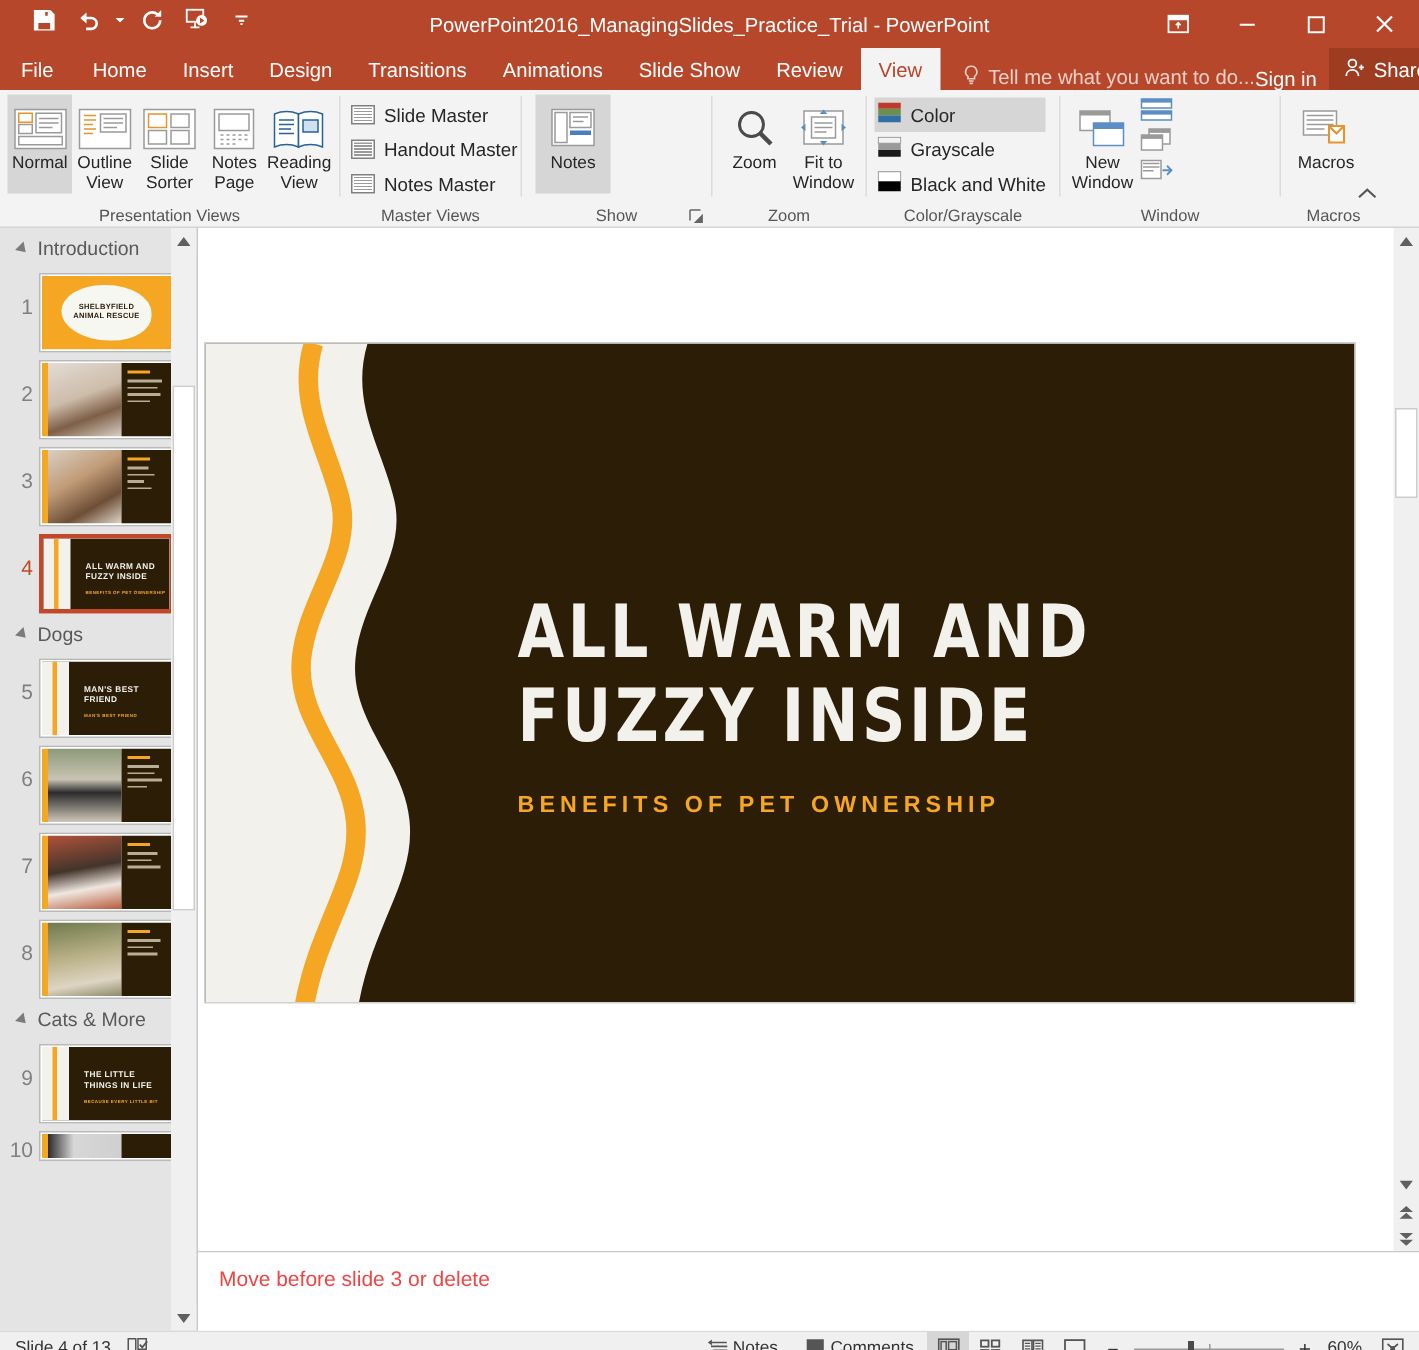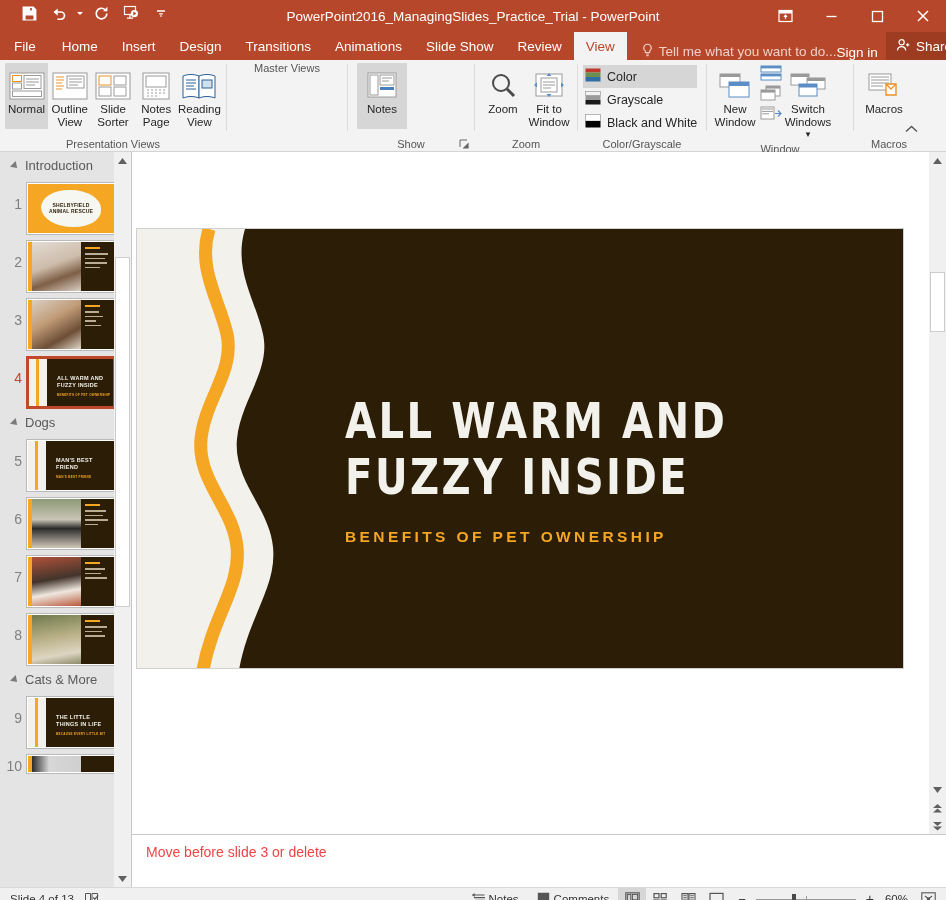--- a/index.html
+++ b/index.html
@@ -362,20 +362,36 @@
               </svg>
           </div>
           <div class="lbl">Reading View</div>
         </div>
       </div>
       <div class="glabel">Presentation Views</div>
     </div>
     <div class="rsep"></div>
 
     <div class="rgroup" style="width:120px">
+      <div class="gbody">
+          <div class="smallcol">
+        <div class="smallrow">
+          <span class="minibox"></span>
+          <span>Slide Master</span>
+        </div>
+        <div class="smallrow">
+          <span class="minibox"></span>
+          <span>Handout Master</span>
+        </div>
+        <div class="smallrow">
+          <span class="minibox"></span>
+          <span>Notes Master</span>
+        </div>
+      </div>
+        </div>
       <div class="glabel">Master Views</div>
     </div>
     <div class="rsep"></div>
 
     <div class="rgroup" style="width:126px">
       <div class="gbody">
         <div class="bigbtn sel" style="margin-left:4px">
           <div class="ic">
             <svg width="34" height="30" viewBox="0 0 34 30">
                 <rect x="3" y="2" width="28" height="24" fill="#fff" stroke="#9a9a9a"></rect>
@@ -500,34 +516,20 @@
           <div class="smallrow" style="height:20px">
             <span>
               <svg width="22" height="17" viewBox="0 0 22 17">
                   <rect x="1" y="2" width="13" height="12" fill="#fff" stroke="#9a9a9a"></rect>
                   <path d="M2 4h11M2 6.4h11M2 8.8h7" stroke="#9a9a9a"></path>
                   <path d="M15 8.5h6M18 5.5l3 3-3 3" fill="none" stroke="#5b8ec4" stroke-width="1.2"></path>
                 </svg>
             </span>
           </div>
         </div>
-        <div class="bigbtn" style="width:52px">
-          <div class="ic">
-            <svg width="38" height="30" viewBox="0 0 38 30">
-                <rect x="2" y="3" width="18" height="11" fill="#fff" stroke="#9a9a9a"></rect>
-                <rect x="2" y="3" width="18" height="3" fill="#9a9a9a"></rect>
-                <rect x="18" y="7" width="18" height="11" fill="#fff" stroke="#9a9a9a"></rect>
-                <rect x="18" y="7" width="18" height="3" fill="#9a9a9a"></rect>
-                <rect x="10" y="13" width="18" height="12" fill="#fff" stroke="#5b8ec4"></rect>
-                <rect x="10" y="13" width="18" height="3.5" fill="#5b8ec4"></rect>
-              </svg>
-          </div>
-          <div class="lbl">Switch Windows</div>
-          <div style="font-size:9px;margin-top:-1px">▾</div>
-        </div>
       </div>
       <div class="glabel">Window</div>
     </div>
     <div class="rsep"></div>
 
     <div class="rgroup" style="width:70px">
       <div class="gbody">
         <div class="bigbtn">
           <div class="ic">
             <svg width="36" height="30" viewBox="0 0 36 30">

